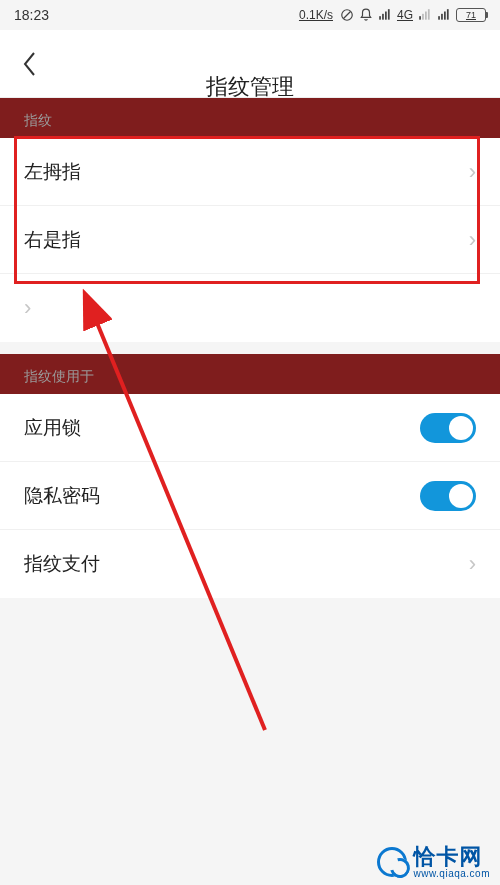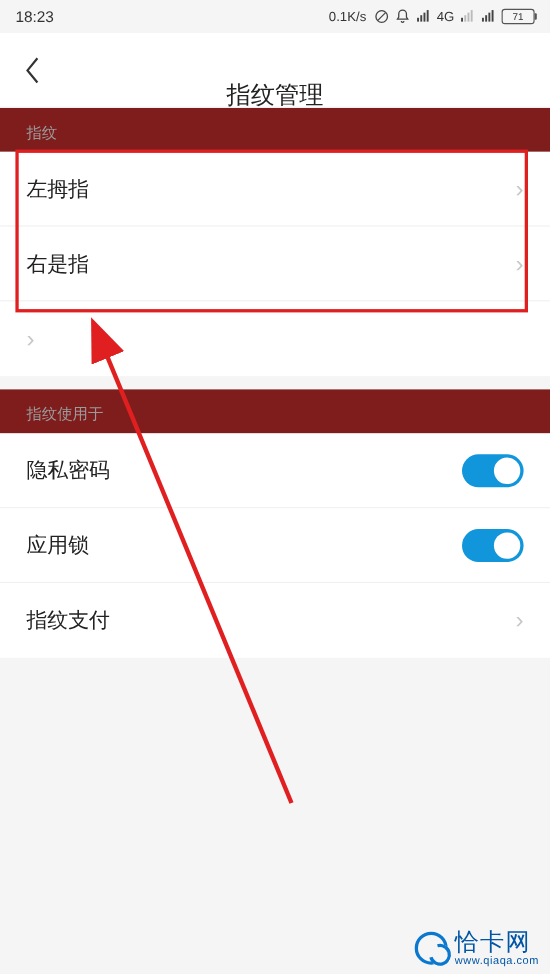--- a/index.html
+++ b/index.html
@@ -15,21 +15,21 @@
       height: 30px;
       background: #f5f5f5;
       display: flex;
       align-items: center;
       justify-content: space-between;
       padding: 0 14px;
       font-size: 14px;
       color: #333;
     }
     .status-left { font-weight: 400; }
-    .status-right { display: flex; align-items: flex-start; gap: 5px; font-size: 12px; }
+    .status-right { display: flex; align-items: flex-start; gap: 5px; font-size: 12px; text-decoration: underline; }
     .status-right .speed { margin-right: 2px; }
     .icon-small { display: inline-flex; }
     .header {
       height: 68px;
       background: #fff;
       display: flex;
       align-items: center;
       position: relative;
       border-bottom: 1px solid #eee;
     }
@@ -90,21 +90,21 @@
       border-radius: 50%; position: relative;
     }
     .wm-logo::after {
       content: ""; position: absolute; right: -6px; bottom: -4px;
       width: 14px; height: 14px; border: 3px solid #0b78d0;
       border-radius: 50%; background: #f5f5f5;
       transform: rotate(30deg);
       border-left-color: transparent;
     }
     .wm-text { display: flex; flex-direction: column; line-height: 1.05; }
-    .wm-name { font-size: 22px; font-weight: 400; color: #0055a5; letter-spacing: 1px;}
+    .wm-name { font-size: 22px; font-weight: 700; color: #0055a5; letter-spacing: 1px;}
     .wm-url { font-size: 10px; color: #0055a5; letter-spacing: 0.5px;}
     .battery {
       display: inline-flex; align-items: center;
       border: 1px solid #555; border-radius: 3px;
       width: 30px; height: 14px; padding: 0 2px;
       font-size: 9px; justify-content: center;
       position: relative;
     }
     .battery::after {
       content:""; position:absolute; right:-3px; top:3px;
@@ -184,25 +184,25 @@
   <div class="row">
     <span class="chevron">›</span>
   </div>
 </div>
 
 <div class="gap"></div>
 
 <div class="section-label">指纹使用于</div>
 <div class="panel">
   <div class="row">
+    <span class="row-label">应用锁</span>
+    <div class="toggle"></div>
+  </div>
+  <div class="row">
     <span class="row-label">隐私密码</span>
-    <div class="toggle"></div>
-  </div>
-  <div class="row">
-    <span class="row-label">应用锁</span>
     <div class="toggle"></div>
   </div>
   <div class="row">
     <span class="row-label">指纹支付</span>
     <span class="chevron">›</span>
   </div>
 </div>
 
 <div class="highlight-box"></div>
 

